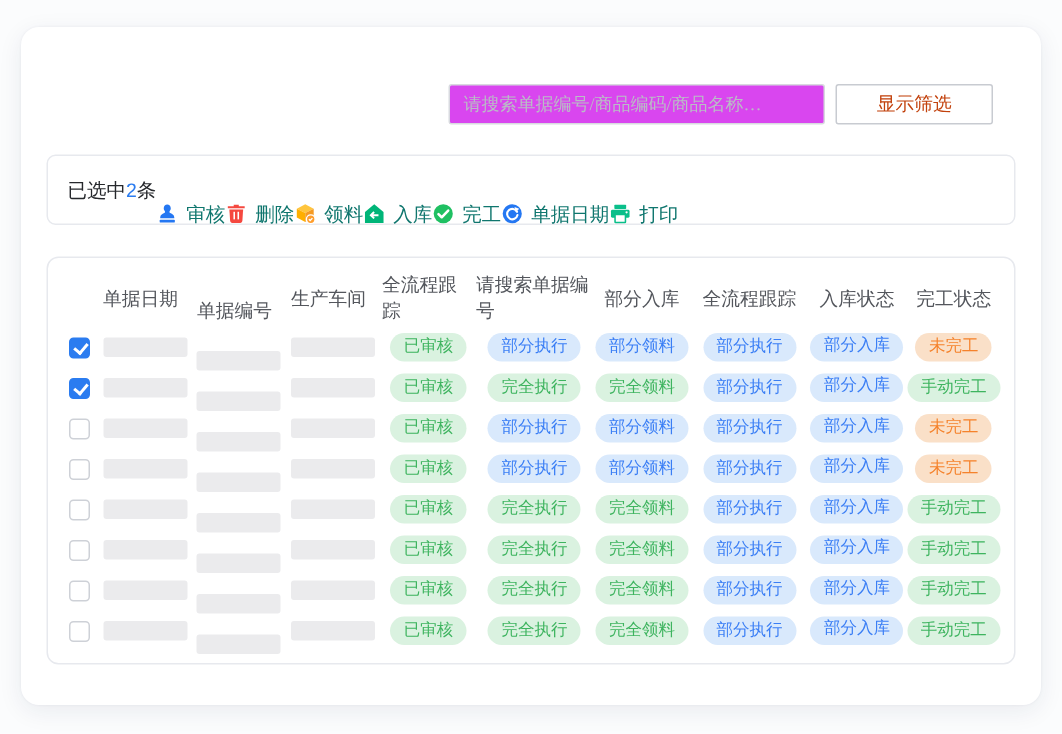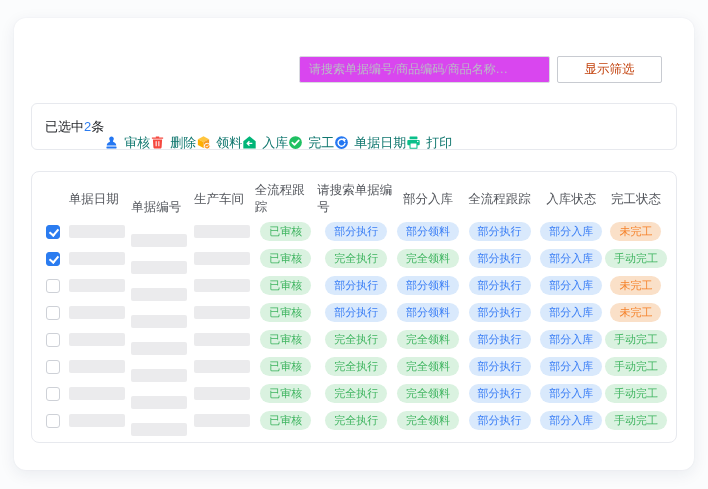--- a/index.html
+++ b/index.html
@@ -38,21 +38,21 @@
   }
   .tool-btn svg { display:block; }
   
   .table-box { margin-top:21px; border:1px solid #e7e9ee; border-radius:8px; padding:8px 6px 8px; }
   .tr { display:flex; align-items:center; justify-content:space-between; height:27px; padding:0 2px; }
   .tr.head { height:38px; }
   .td { display:flex; align-items:center; justify-content:center; }
   .td.left { justify-content:flex-start; padding-left:2px; }
   .c-check{width:26px;} .c-date{width:62px;} .c-no{width:62px;margin-top:17px;} .c-shop{width:62px;text-align:right;}
   .c-audit{width:62px;} .c-pickexec{width:78px;} .c-pick{width:64px;}
-  .c-inexec{width:78px;} .c-instore{width:64px;} .c-done{width:64px;text-align:right;}
+  .c-inexec{width:78px;} .c-instore{width:64px;font-family:Liberation Mono, monospace;} .c-done{width:64px;text-align:right;}
   .th { font-size:12.5px; color:#53565c; }
   .skeleton { width:56px; height:13px; background:#ebebed; border-radius:2px; }
   .checkbox {
     width:14px; height:14px; border:1px solid #ced1d7; border-radius:3px; background:#fff;
     position:relative; cursor:pointer;
   }
   .checkbox.checked { background:var(--accent-blue); border-color:var(--accent-blue); }
   .checkbox.checked::after {
     content:""; position:absolute; left:4px; top:1px; width:4px; height:7px;
     border:solid #fff; border-width:0 2px 2px 0; transform:rotate(40deg);

